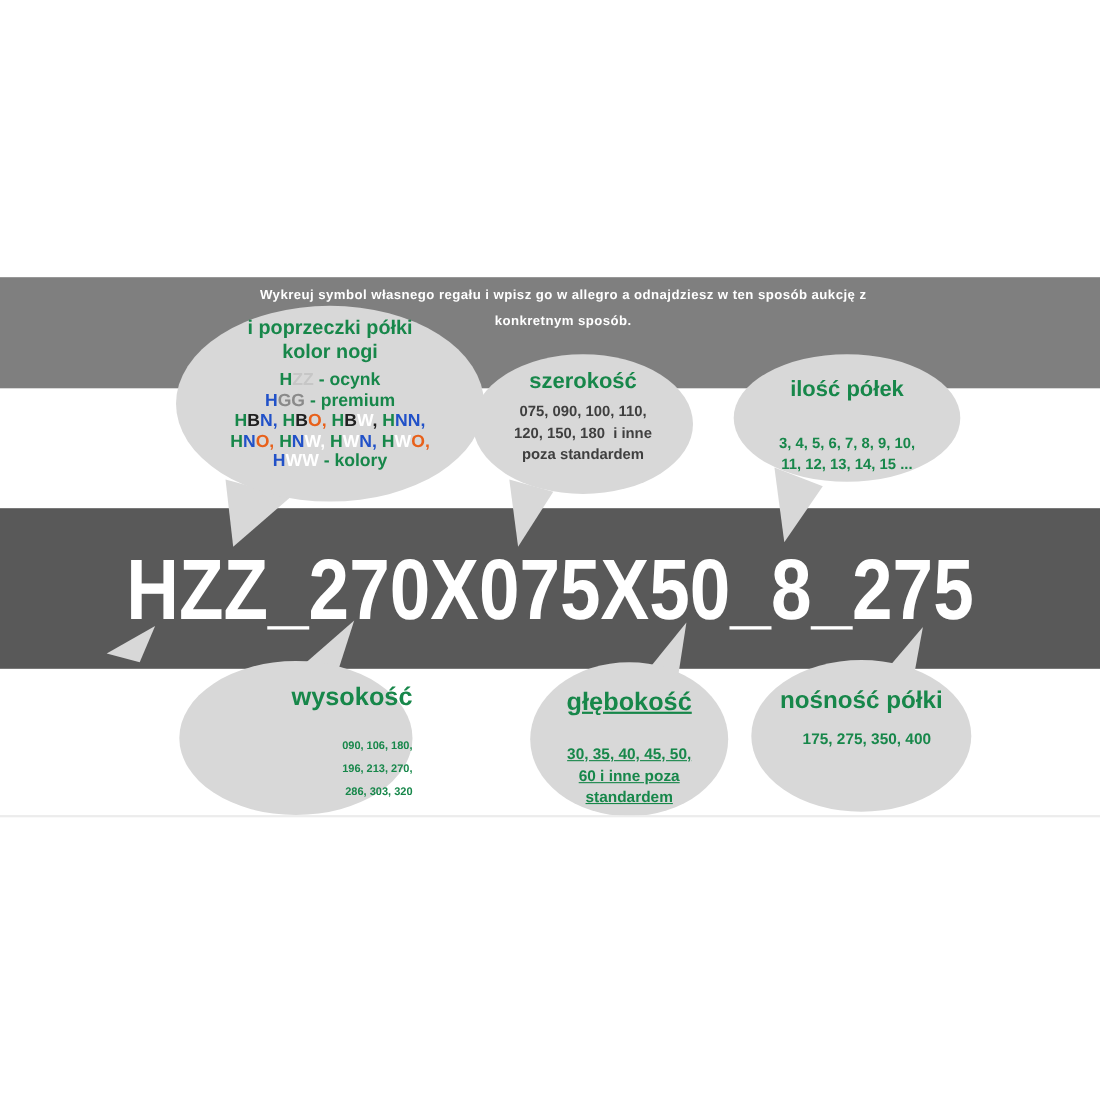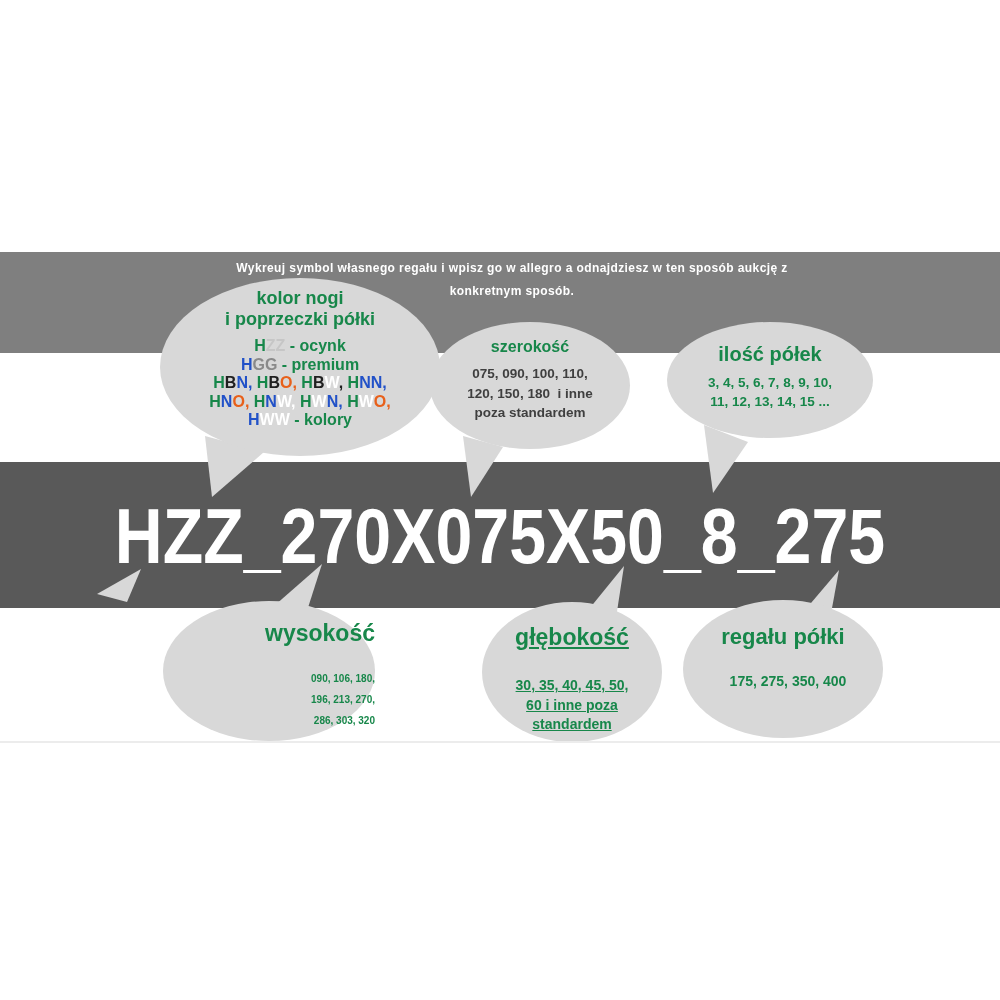--- a/index.html
+++ b/index.html
@@ -13,36 +13,36 @@
   .tails{position:absolute;left:0;top:0;width:1000px;height:1000px;pointer-events:none;}
   .bubble{position:absolute;background:var(--bubble,#d8d8d8);border-radius:50%;
           text-align:center;color:var(--green,#17874a);}
   .b-head{font-weight:bold;color:var(--green,#17874a);}
   .lines{font-weight:bold;}
   .lines .ln{white-space:pre;}
   #b-kolor{left:160px;top:278px;width:280px;height:178px;}
   #b-kolor .b-head{padding-top:10px;font-size:18px;line-height:21px;}
   #b-kolor .rows{margin-top:7px;font-size:16px;line-height:18.5px;font-weight:bold;white-space:pre;}
   #b-szer{left:430px;top:322px;width:200px;height:127px;}
-  #b-szer .b-head{padding-top:13px;font-size:16px;line-height:24px;}
+  #b-szer .b-head{padding-top:13px;font-size:20px;line-height:24px;}
   #b-szer .lines{margin-top:5px;font-size:13.5px;line-height:19.5px;color:var(--body-dark,#3f3f3f);}
   #b-ilosc{left:667px;top:322px;width:206px;height:116px;}
   #b-ilosc .b-head{padding-top:20px;font-size:20px;line-height:24px;}
-  #b-ilosc .lines{margin-top:7px;font-size:13.5px;line-height:19px;color:var(--green,#17874a);}
+  #b-ilosc .lines{margin-top:27px;font-size:13.5px;line-height:19px;color:var(--green,#17874a);}
   #b-helios{left:40px;top:587px;width:128px;height:75px;display:flex;align-items:center;justify-content:center;
             font-size:21px;font-weight:bold;letter-spacing:1px;}
   #b-wys{left:163px;top:601px;width:212px;height:140px;text-align:right;}
   #b-wys .b-head{padding-top:19px;font-size:23px;line-height:26px;}
   #b-wys .lines{margin-top:22px;font-size:10px;line-height:21px;color:var(--green,#17874a);}
   #b-gleb{left:482px;top:602px;width:180px;height:140px;text-decoration:underline;}
   #b-gleb .b-head{padding-top:22px;font-size:23px;line-height:26px;}
   #b-gleb .lines{margin-top:26px;font-size:14px;line-height:19.5px;color:var(--green,#17874a);}
   #b-nos{left:683px;top:600px;width:200px;height:138px;}
   #b-nos .b-head{padding-top:24px;font-size:22px;line-height:25px;}
-  #b-nos .lines{margin-top:23px;font-size:14px;line-height:19px;color:var(--green,#17874a);padding-left:10px;}
+  #b-nos .lines{margin-top:13px;font-size:14px;line-height:19px;color:var(--green,#17874a);padding-left:10px;}
   .code{position:absolute;top:494px;left:0;width:1000px;text-align:center;
         color:var(--code-text,#ffffff);font-weight:bold;font-size:78px;line-height:84px;
         transform:scaleX(.85);transform-origin:50% 50%;white-space:pre;}
   .bottom-edge{position:absolute;left:0;top:741px;width:1000px;height:2px;background:#ececec;}
 </style>
 </head>
 <body>
 
 <div class="stage">
 
@@ -59,22 +59,22 @@
     <polygon fill="#d8d8d8" points="463,436 503,447 471,497"></polygon>
     <polygon fill="#d8d8d8" points="704,425 748,442 713,493"></polygon>
     <polygon fill="#d8d8d8" points="97,594 141,569 127,602"></polygon>
     <polygon fill="#d8d8d8" points="266,613 322,564 305,617"></polygon>
     <polygon fill="#d8d8d8" points="585,614 624,566 616,618"></polygon>
     <polygon fill="#d8d8d8" points="800,616 839,570 830,619"></polygon>
   </svg>
 
   <div class="bubble" id="b-kolor">
     <div class="b-head">
+      <div>i poprzeczki półki</div>
       <div>kolor nogi</div>
-      <div>i poprzeczki półki</div>
     </div>
     <div class="rows"><div class="row"><span style="color: rgb(23, 135, 74);">H</span><span style="color: rgb(198, 198, 198);">ZZ</span><span style="color: rgb(23, 135, 74);"> - ocynk</span></div><div class="row"><span style="color: rgb(33, 81, 200);">H</span><span style="color: rgb(138, 138, 138);">GG</span><span style="color: rgb(23, 135, 74);"> - premium</span></div><div class="row"><span style="color: rgb(23, 135, 74);">H</span><span style="color: rgb(32, 32, 32);">B</span><span style="color: rgb(33, 81, 200);">N</span><span style="color: rgb(33, 81, 200);">, </span><span style="color: rgb(23, 135, 74);">H</span><span style="color: rgb(32, 32, 32);">B</span><span style="color: rgb(232, 96, 26);">O</span><span style="color: rgb(232, 96, 26);">, </span><span style="color: rgb(23, 135, 74);">H</span><span style="color: rgb(32, 32, 32);">B</span><span style="color: rgb(255, 255, 255);">W</span><span style="color: rgb(32, 32, 32);">, </span><span style="color: rgb(23, 135, 74);">H</span><span style="color: rgb(33, 81, 200);">N</span><span style="color: rgb(33, 81, 200);">N</span><span style="color: rgb(33, 81, 200);">,</span></div><div class="row"><span style="color: rgb(23, 135, 74);">H</span><span style="color: rgb(33, 81, 200);">N</span><span style="color: rgb(232, 96, 26);">O</span><span style="color: rgb(232, 96, 26);">, </span><span style="color: rgb(23, 135, 74);">H</span><span style="color: rgb(33, 81, 200);">N</span><span style="color: rgb(255, 255, 255);">W</span><span style="color: rgb(255, 255, 255);">, </span><span style="color: rgb(23, 135, 74);">H</span><span style="color: rgb(255, 255, 255);">W</span><span style="color: rgb(33, 81, 200);">N</span><span style="color: rgb(33, 81, 200);">, </span><span style="color: rgb(23, 135, 74);">H</span><span style="color: rgb(255, 255, 255);">W</span><span style="color: rgb(232, 96, 26);">O</span><span style="color: rgb(232, 96, 26);">,</span></div><div class="row"><span style="color: rgb(33, 81, 200);">H</span><span style="color: rgb(255, 255, 255);">WW</span><span style="color: rgb(23, 135, 74);"> - kolory</span></div></div>
   </div>
 
   <div class="bubble" id="b-szer">
     <div class="b-head">szerokość</div>
     <div class="lines">
         <div class="ln">075, 090, 100, 110,</div>
         <div class="ln">120, 150, 180&nbsp; i inne</div>
         <div class="ln">poza standardem</div>
@@ -102,21 +102,21 @@
   <div class="bubble" id="b-gleb">
     <div class="b-head">głębokość</div>
     <div class="lines">
         <div class="ln">30, 35, 40, 45, 50,</div>
         <div class="ln">60 i inne poza</div>
         <div class="ln">standardem</div>
       </div>
   </div>
 
   <div class="bubble" id="b-nos">
-    <div class="b-head">regału półki</div>
+    <div class="b-head">nośność półki</div>
     <div class="lines">
         <div class="ln">175, 275, 350, 400</div>
       </div>
   </div>
 
   <div class="code">HZZ_270X075X50_8_275</div>
 
   <div class="bottom-edge"></div>
 </div>
 

